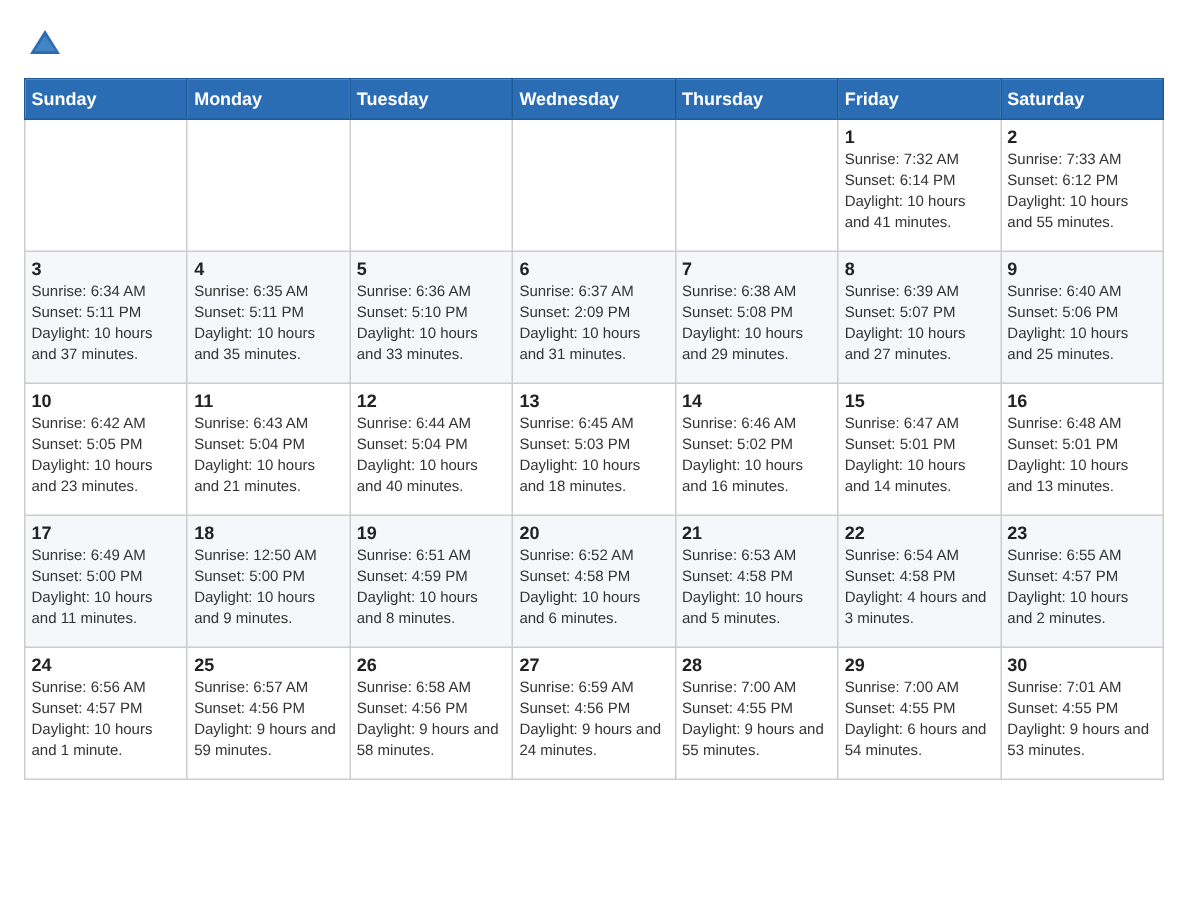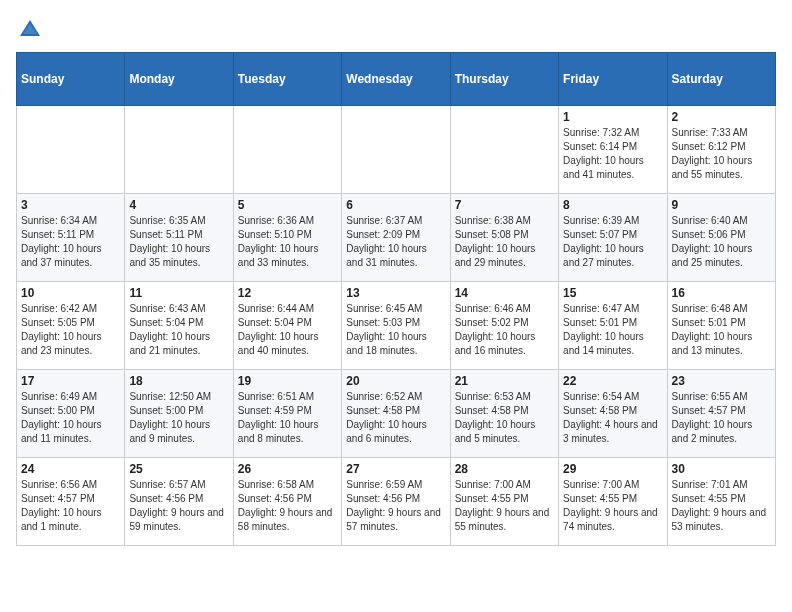--- a/index.html
+++ b/index.html
@@ -48,21 +48,21 @@
     }
     table {
       width: 100%;
       border-collapse: collapse;
       font-size: 11px;
     }
     thead th {
       background: #2a6db5;
       color: #fff;
       text-align: left;
-      padding: 19px 4px;
+      padding: 6px 4px;
       font-size: 12px;
       font-weight: bold;
       border: 1px solid #1e5a96;
     }
     tbody td {
       border: 1px solid #ccc;
       vertical-align: top;
       padding: 4px;
       min-height: 80px;
       height: 88px;
@@ -342,37 +342,37 @@
           <span>Sunrise: 6:58 AM</span><br>
           <span>Sunset: 4:56 PM</span><br>
           <span>Daylight: 9 hours and 58 minutes.</span>
         </div>
       </td>
         <td>
         <span class="day-num">27</span>
         <div class="day-info">
           <span>Sunrise: 6:59 AM</span><br>
           <span>Sunset: 4:56 PM</span><br>
-          <span>Daylight: 9 hours and 57 minutes.</span>
+          <span>Daylight: 9 hours and 24 minutes.</span>
         </div>
       </td>
         <td>
         <span class="day-num">28</span>
         <div class="day-info">
           <span>Sunrise: 7:00 AM</span><br>
           <span>Sunset: 4:55 PM</span><br>
           <span>Daylight: 9 hours and 55 minutes.</span>
         </div>
       </td>
         <td>
         <span class="day-num">29</span>
         <div class="day-info">
           <span>Sunrise: 7:00 AM</span><br>
           <span>Sunset: 4:55 PM</span><br>
-          <span>Daylight: 9 hours and 74 minutes.</span>
+          <span>Daylight: 6 hours and 54 minutes.</span>
         </div>
       </td>
         <td>
         <span class="day-num">30</span>
         <div class="day-info">
           <span>Sunrise: 7:01 AM</span><br>
           <span>Sunset: 4:55 PM</span><br>
           <span>Daylight: 9 hours and 53 minutes.</span>
         </div>
       </td>

